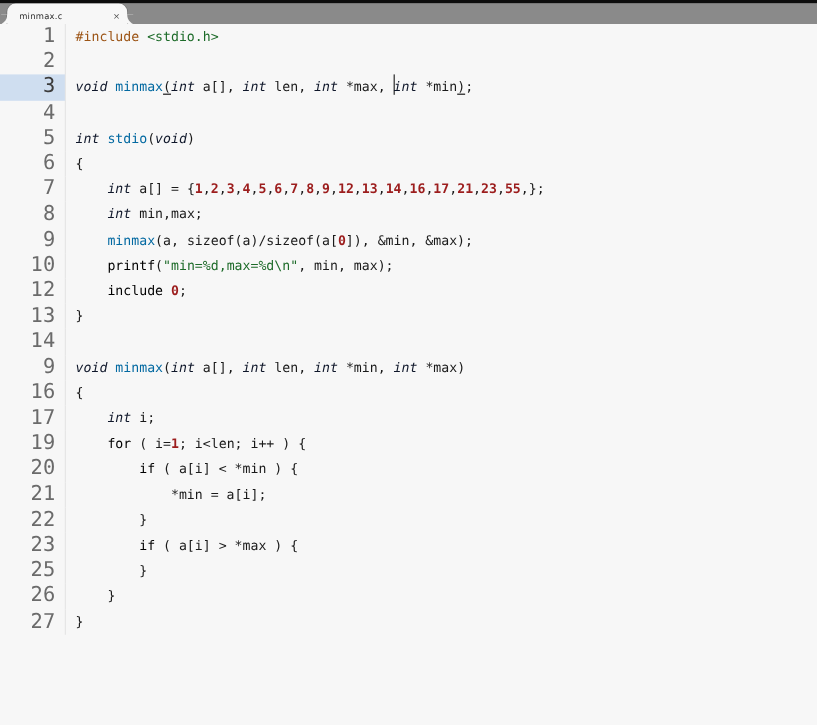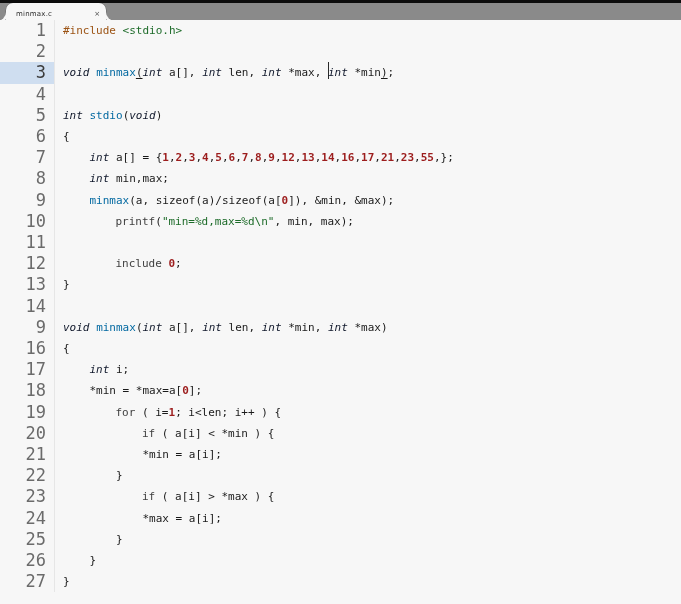--- a/index.html
+++ b/index.html
@@ -133,21 +133,21 @@
     vertical-align: middle;
     font-size: 11px;
     line-height: 21.2px;
     white-space: pre;
     color: #1a1a1a;
     font-family: "DejaVu Sans Mono", "Liberation Mono", monospace;
   }
 
   
   .t-kw      { color: #0f172a; font-style: italic; }          
-  .t-ctrl    { color: #404040; margin-left: 26px; }                              
+  .t-ctrl    { color: #000000; }                              
   .t-fn      { color: #0369a1; }                              
   .t-pre     { color: #9c5415; }                              
   .t-hdr     { color: #1d6b29; }                              
   .t-str     { color: #1d6b29; }                              
   .t-num     { color: #9c1d1d; font-weight: bold; }           
   .t-plain   { color: #1a1a1a; }
   .t-ul      { text-decoration: underline; text-underline-offset: 2px; }
 
   
   .caret {
@@ -209,24 +209,20 @@
           </tr>
           <tr>
             <td class="gutter">9</td>
             <td class="codecell"><span class="t-plain">    </span><span class="t-fn">minmax</span><span class="t-plain">(a, sizeof(a)/sizeof(a[</span><span class="t-num">0</span><span class="t-plain">]), &amp;min, &amp;max);</span></td>
           </tr>
           <tr>
             <td class="gutter">10</td>
             <td class="codecell"><span class="t-plain">    </span><span class="t-ctrl">printf</span><span class="t-plain">(</span><span class="t-str">"min=%d,max=%d\n"</span><span class="t-plain">, min, max);</span></td>
           </tr>
           <tr>
-            <td class="gutter">11</td>
-            <td class="codecell"></td>
-          </tr>
-          <tr>
             <td class="gutter">12</td>
             <td class="codecell"><span class="t-plain">    </span><span class="t-ctrl">include</span><span class="t-plain"> </span><span class="t-num">0</span><span class="t-plain">;</span></td>
           </tr>
           <tr>
             <td class="gutter">13</td>
             <td class="codecell"><span class="t-plain">}</span></td>
           </tr>
           <tr>
             <td class="gutter">14</td>
             <td class="codecell"></td>
@@ -237,46 +233,38 @@
           </tr>
           <tr>
             <td class="gutter">16</td>
             <td class="codecell"><span class="t-plain">{</span></td>
           </tr>
           <tr>
             <td class="gutter">17</td>
             <td class="codecell"><span class="t-plain">    </span><span class="t-kw">int</span><span class="t-plain"> i;</span></td>
           </tr>
           <tr>
-            <td class="gutter">18</td>
-            <td class="codecell"><span class="t-plain">    *min = *max=a[</span><span class="t-num">0</span><span class="t-plain">];</span></td>
-          </tr>
-          <tr>
             <td class="gutter">19</td>
             <td class="codecell"><span class="t-plain">    </span><span class="t-ctrl">for</span><span class="t-plain"> ( i=</span><span class="t-num">1</span><span class="t-plain">; i&lt;len; i++ ) {</span></td>
           </tr>
           <tr>
             <td class="gutter">20</td>
             <td class="codecell"><span class="t-plain">        </span><span class="t-ctrl">if</span><span class="t-plain"> ( a[i] &lt; *min ) {</span></td>
           </tr>
           <tr>
             <td class="gutter">21</td>
             <td class="codecell"><span class="t-plain">            *min = a[i];</span></td>
           </tr>
           <tr>
             <td class="gutter">22</td>
             <td class="codecell"><span class="t-plain">        }</span></td>
           </tr>
           <tr>
             <td class="gutter">23</td>
             <td class="codecell"><span class="t-plain">        </span><span class="t-ctrl">if</span><span class="t-plain"> ( a[i] &gt; *max ) {</span></td>
-          </tr>
-          <tr>
-            <td class="gutter">24</td>
-            <td class="codecell"><span class="t-plain">            *max = a[i];</span></td>
           </tr>
           <tr>
             <td class="gutter">25</td>
             <td class="codecell"><span class="t-plain">        }</span></td>
           </tr>
           <tr>
             <td class="gutter">26</td>
             <td class="codecell"><span class="t-plain">    }</span></td>
           </tr>
           <tr>

